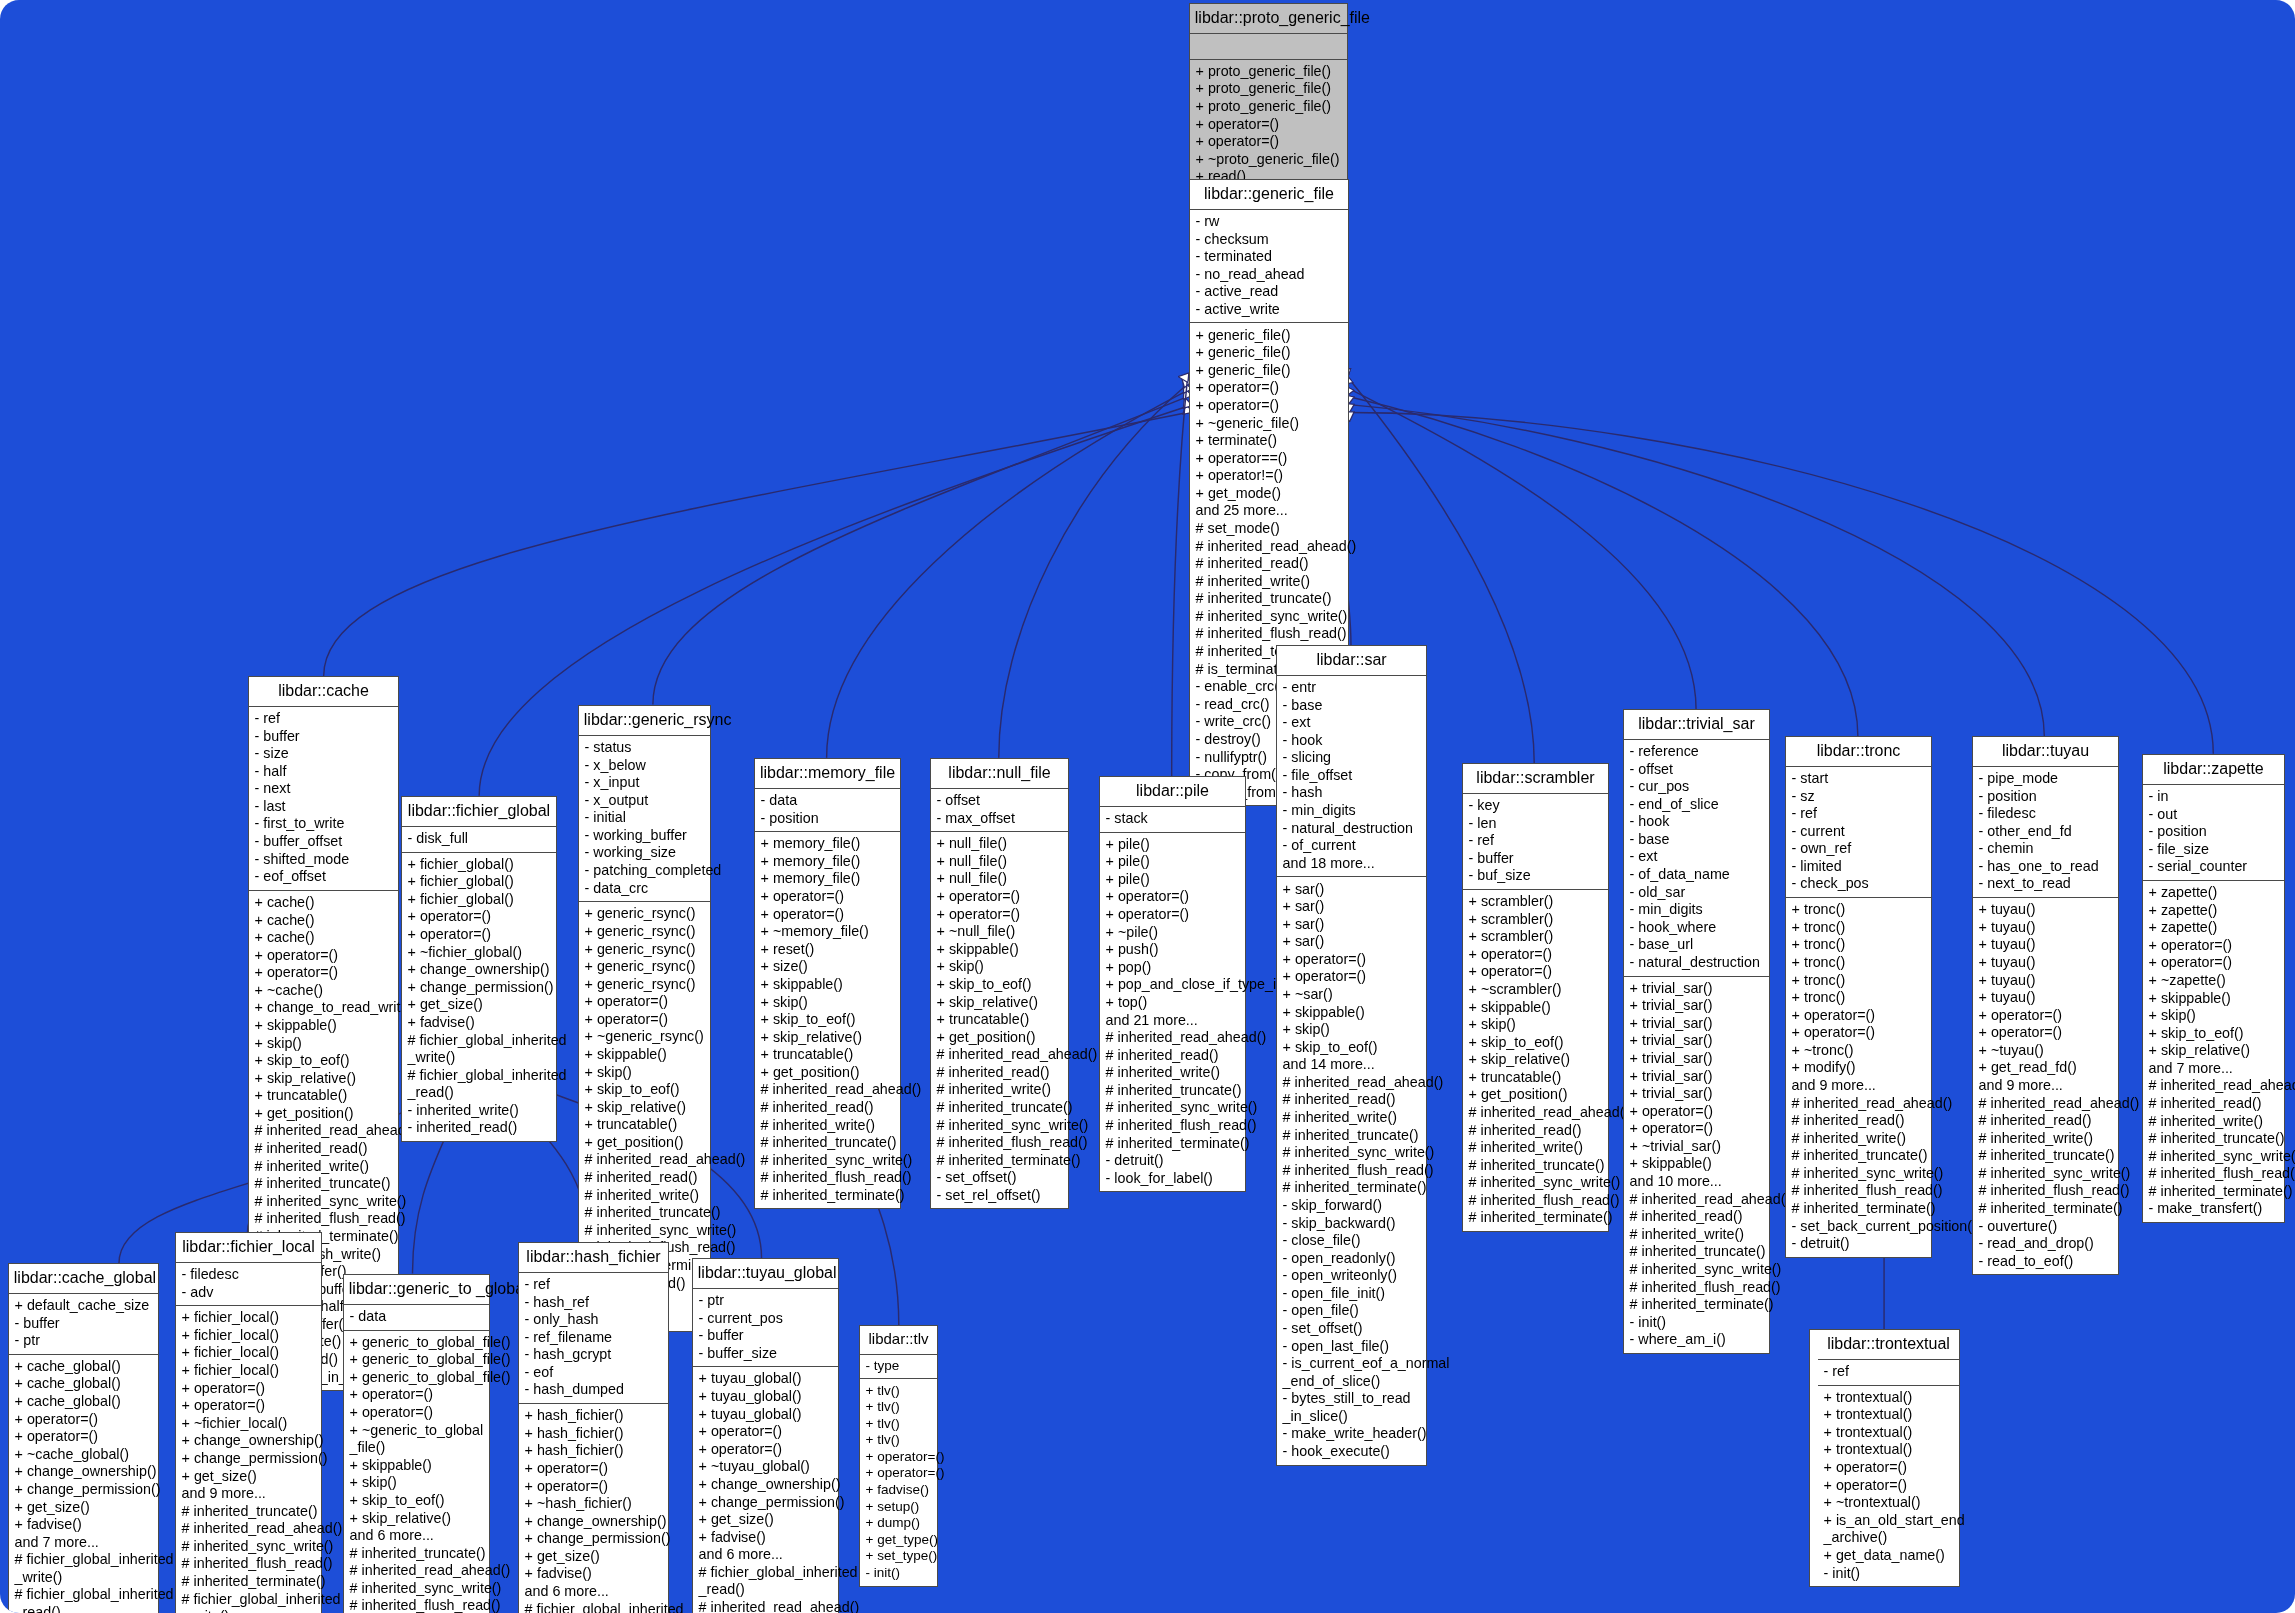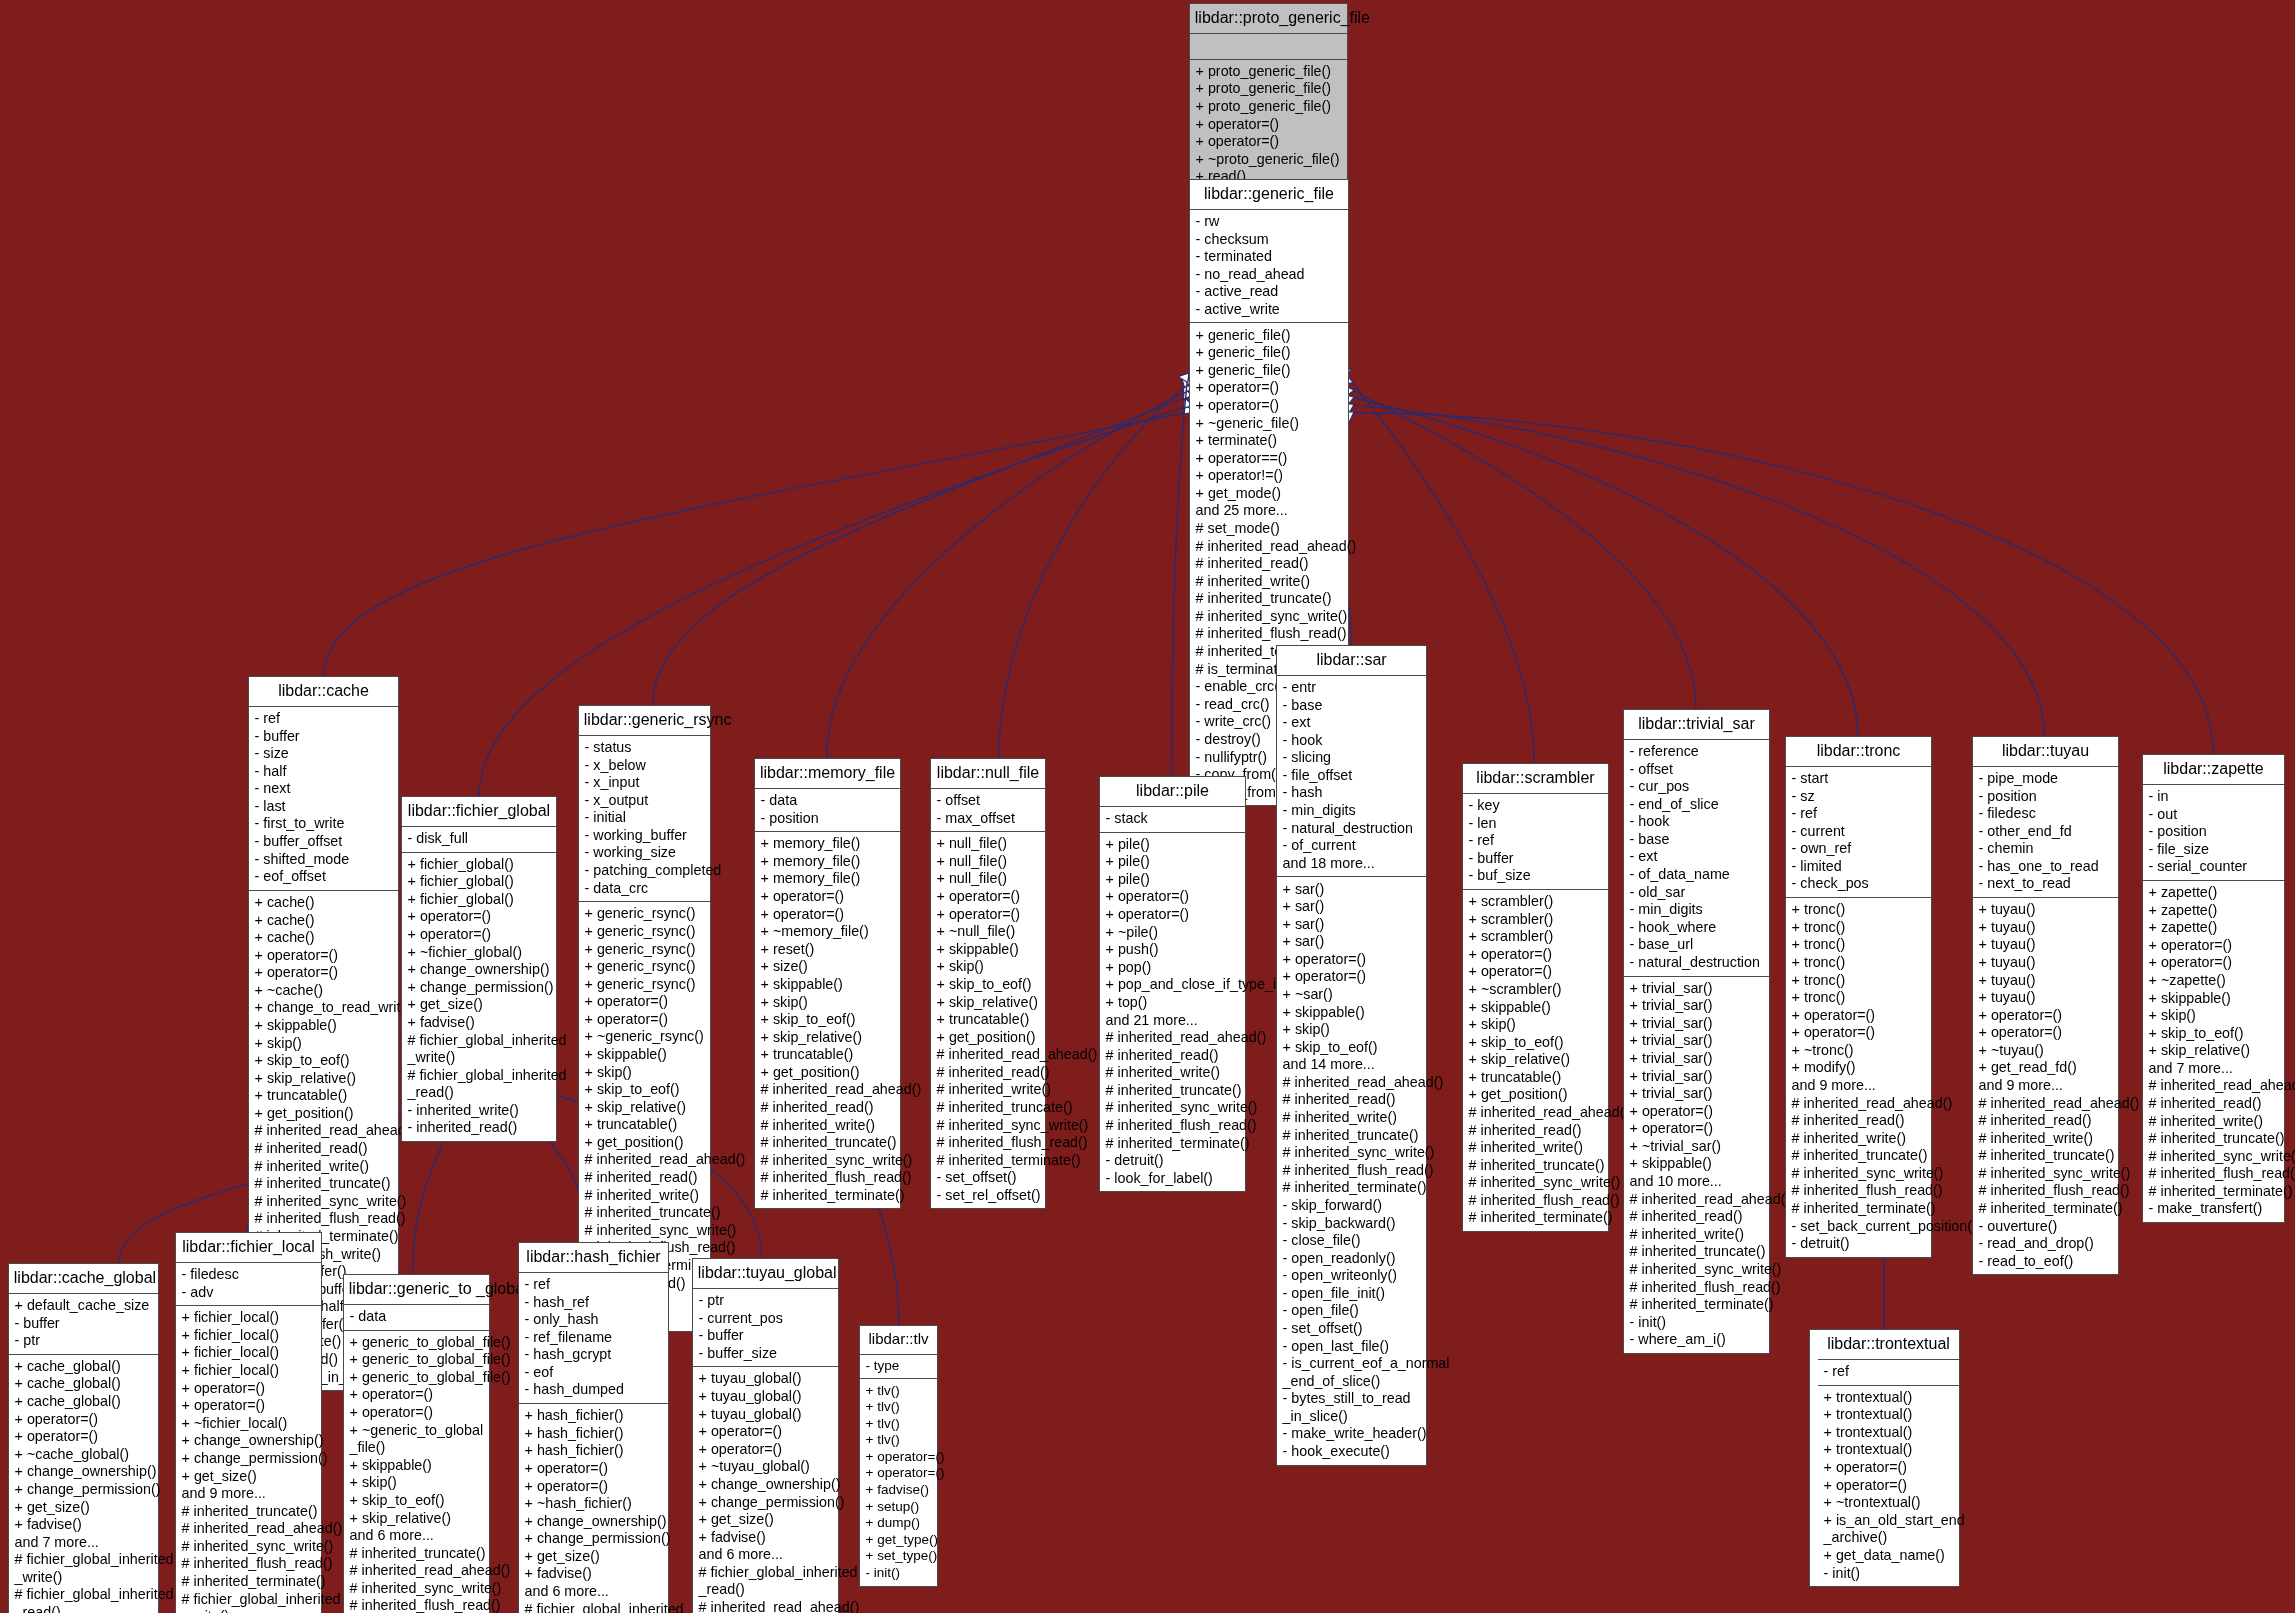--- a/index.html
+++ b/index.html
@@ -1,17 +1,17 @@
 <!DOCTYPE html>
 <html style="font-size:12.7px"><head>
 <meta charset="utf-8">
 <style>
   html,body{margin:0;padding:0;background:#ffffff;}
   body{font-family:"Liberation Sans","DejaVu Sans",sans-serif;}
-  #canvas{position:relative;width:2295px;height:1613px;background:#7f1d1d;overflow:hidden;}
+  #canvas{position:relative;width:2295px;height:1613px;background:#1d4ed8;overflow:hidden;border-radius:19px;}
   .edges{position:absolute;left:0;top:0;width:2295px;height:1613px;pointer-events:none;}
   .node{position:absolute;border:1.6px solid #4a4a4a;background:#ffffff;box-sizing:border-box;}
   .node.root{background:#c0c0c0;}
   .node .title{
     text-align:center;font-size:16px;line-height:1.25;padding:4px 4.8px 4.8px 4.8px;
     border-bottom:1.6px solid #4a4a4a;color:#000;white-space:nowrap;
   }
   .node .sect{border-bottom:1.6px solid #4a4a4a;padding:3.2px 5.6px 4px 5.6px;}
   .node .sect:last-child{border-bottom:none;}
   .node .sect.empty{min-height:17.5px;}
@@ -244,21 +244,21 @@
         <div class="m">+ get_position()</div>
         <div class="m"># inherited_read_ahead()</div>
         <div class="m"># inherited_read()</div>
         <div class="m"># inherited_write()</div>
         <div class="m"># inherited_truncate()</div>
         <div class="m"># inherited_sync_write()</div>
         <div class="m"># inherited_flush_read()</div>
         <div class="m"># inherited_terminate()</div>
       </div>
     </div>
-    <div class="node" style="left: 930px; top: 758px; width: 116px;">
+    <div class="node" style="left: 930px; top: 758px; width: 139px;">
       <div class="title">libdar::null_file</div>
       <div class="sect">
         <div class="m">- offset</div>
         <div class="m">- max_offset</div>
       </div>
       <div class="sect">
         <div class="m">+ null_file()</div>
         <div class="m">+ null_file()</div>
         <div class="m">+ null_file()</div>
         <div class="m">+ operator=()</div>

